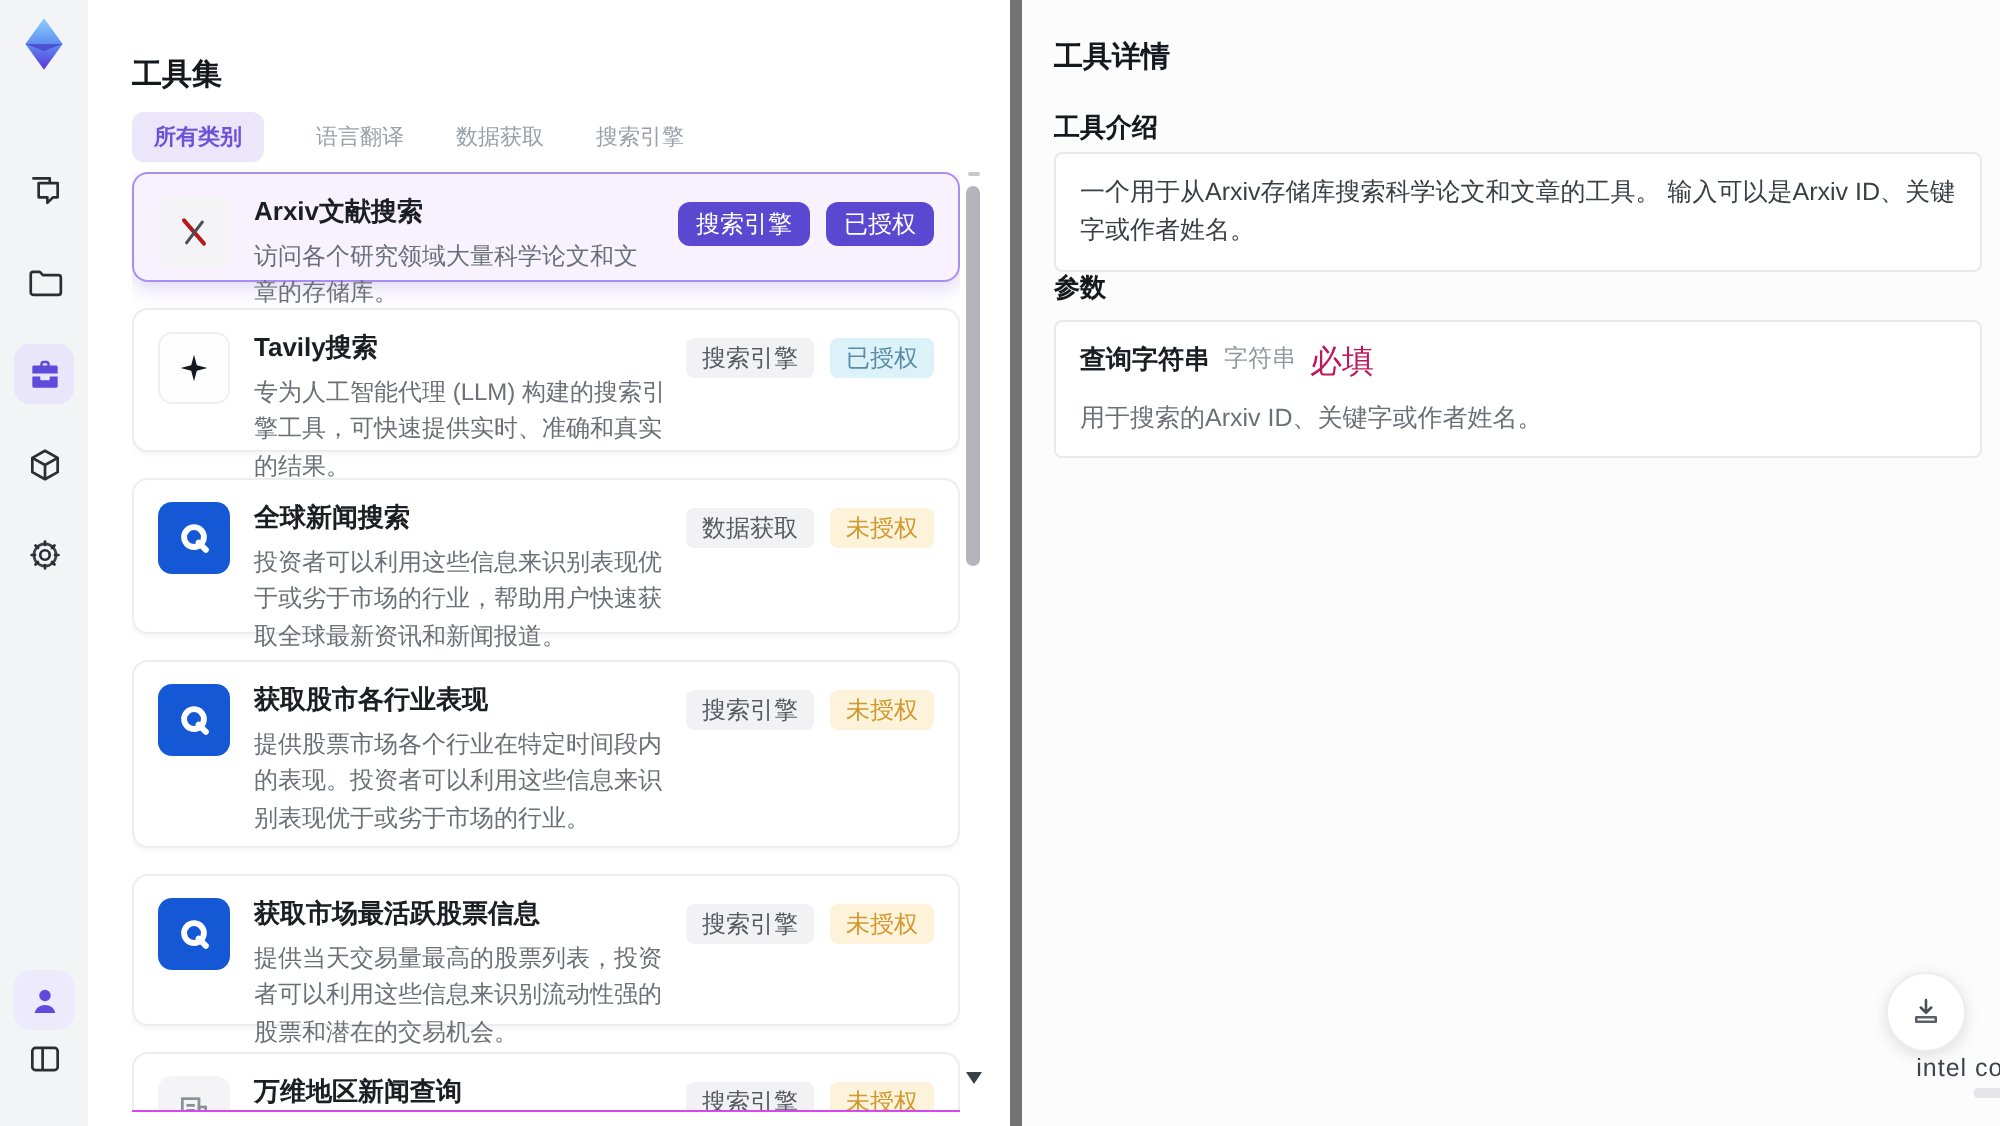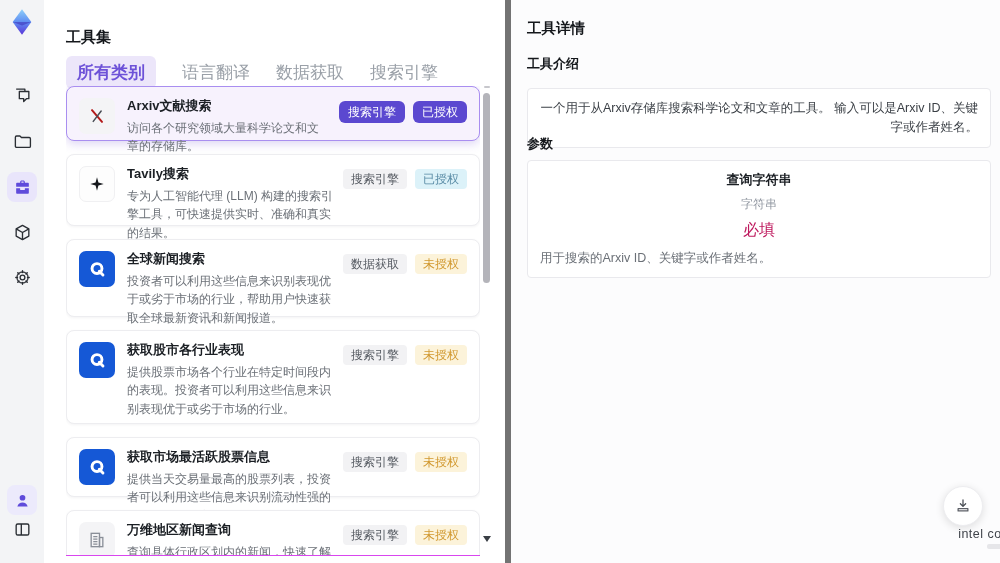--- a/index.html
+++ b/index.html
@@ -13,21 +13,21 @@
   .rail-btn { position:absolute; left:7px; width:30px; height:30px; border-radius:8px;
               display:flex; align-items:center; justify-content:center; cursor:pointer; }
   .rail-btn svg { width:19px; height:19px; }
   .rail-btn.active { background:#e9e5fb; }
   .rail-btn.user-bg { background:#eceafc; }
 
   
   .main { position:absolute; left:44px; top:0; width:461px; height:563px; background:#fff; }
   .page-title { position:absolute; left:22px; top:28px; font-size:15px; font-weight:bold; color:#15181c; }
   .tabs { position:absolute; left:22px; top:56px; display:flex; align-items:center; gap:26px; }
-  .tab { font-size:17px; color:#9aa0a8; cursor:pointer; white-space:nowrap; }
+  .tab { font-size:11px; color:#9aa0a8; cursor:pointer; white-space:nowrap; }
   .tab.active { background:#ece6fa; color:#6d52d8; padding:5px 11px; border-radius:6px; font-weight:bold; }
 
   .list { position:absolute; left:22px; top:86px; width:414px; height:470px; overflow:hidden;
           border-bottom:1px solid #d946ef; }
   .card { position:relative; display:flex; align-items:flex-start; background:#fff;
           border:1px solid #ededf0; border-radius:8px; padding:11px 12px; margin-bottom:13px;
           box-shadow:0 1px 3px rgba(20,20,40,.05); cursor:pointer; }
   .card.selected { background:#f7f2fd; border:1.5px solid #a98ef0;
                    box-shadow:0 3px 10px rgba(124,92,214,.25); }
   .card-icon { flex:0 0 36px; width:36px; height:36px; border-radius:7px; background:#f4f4f6;
@@ -53,24 +53,24 @@
 
   
   .details { position:absolute; left:505px; top:0; width:495px; height:563px;
              background:#fcfcfd; border-left:6px solid #737373; }
   .details-title { position:absolute; left:16px; top:19px; font-size:14.5px; font-weight:bold; color:#15181c; }
   .section-h { position:absolute; left:16px; font-size:13px; font-weight:bold; color:#15181c; }
   .sec-intro { top:55px; }
   .sec-params { top:135px; }
   .box { position:absolute; left:16px; width:464px; background:#fff; border:1px solid #e9e9ed;
          border-radius:4px; padding:10px 12px; }
-  .intro-box { top:88px;text-align:right; }
+  .intro-box { top:76px; }
   .intro-text { font-size:12.5px; color:#3a3f45; line-height:1.5; }
   .param-box { top:160px; }
-  .param-head { display:flex; align-items:center; gap:7px;flex-direction:column; }
+  .param-head { display:flex; align-items:flex-start; gap:7px; }
   .param-name { font-size:13px; font-weight:bold; color:#1b1f24; }
   .param-type { font-size:12px; color:#9096a0; }
   .param-required { font-size:16px; color:#be185d; }
   .param-desc { font-size:12.5px; color:#6b7077; margin-top:9px; }
 
   
   .download-fab { position:absolute; left:943px; top:486px; width:40px; height:40px; border-radius:50%;
                   background:#fff; border:1px solid #ededf0; box-shadow:0 2px 8px rgba(0,0,0,.12);
                   display:flex; align-items:center; justify-content:center; cursor:pointer; }
   .intel { position:absolute; left:922px; top:527px; width:70px; text-align:center;margin-left:29px; }
@@ -213,21 +213,21 @@
         <div class="card-body">
           <div class="card-title">获取股市各行业表现</div>
           <div class="card-desc">提供股票市场各个行业在特定时间段内的表现。投资者可以利用这些信息来识别表现优于或劣于市场的行业。</div>
         </div>
         <div class="card-tags">
           <span class="tag cat">搜索引擎</span>
           <span class="tag auth-no">未授权</span>
         </div>
       </div>
 
-      <div class="card" style="height:60px">
+      <div class="card" style="height:76px">
         <div class="card-icon blue">
           <svg viewBox="0 0 24 24" width="22" height="22" fill="none">
             <circle cx="12" cy="11.5" r="5.4" stroke="#fff" stroke-width="3.2"></circle>
             <path d="M14.5 14.5l4 4" stroke="#fff" stroke-width="3.2" stroke-linecap="round"></path>
           </svg>
         </div>
         <div class="card-body">
           <div class="card-title">获取市场最活跃股票信息</div>
           <div class="card-desc">提供当天交易量最高的股票列表，投资者可以利用这些信息来识别流动性强的股票和潜在的交易机会。</div>
         </div>

